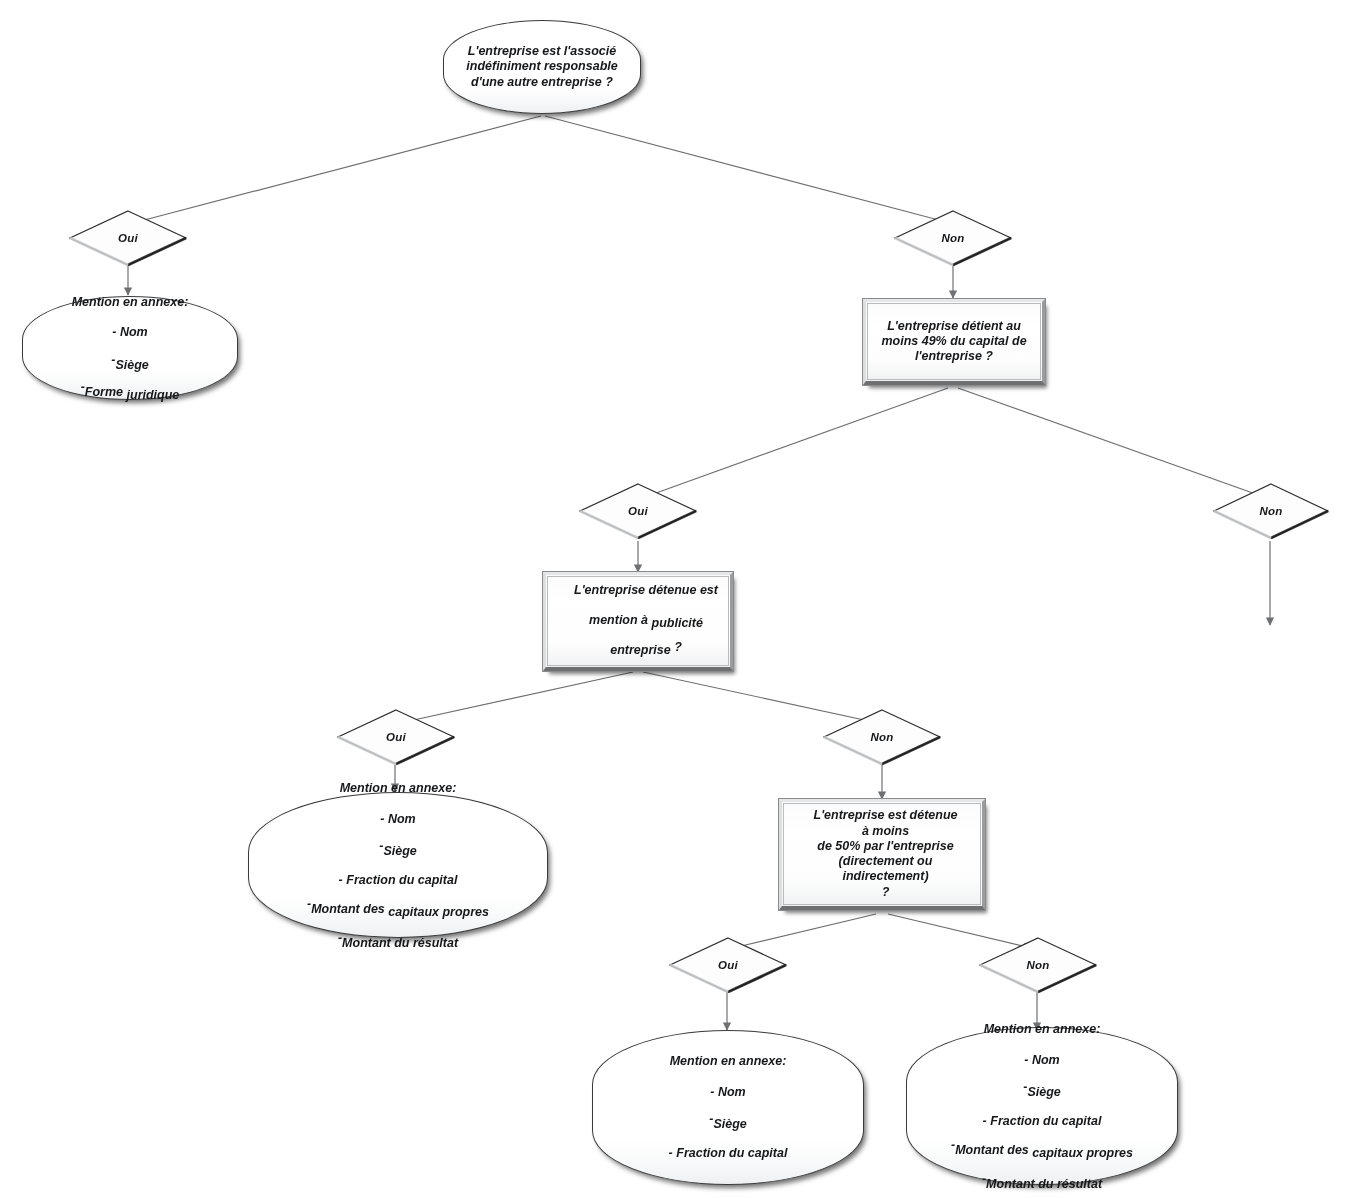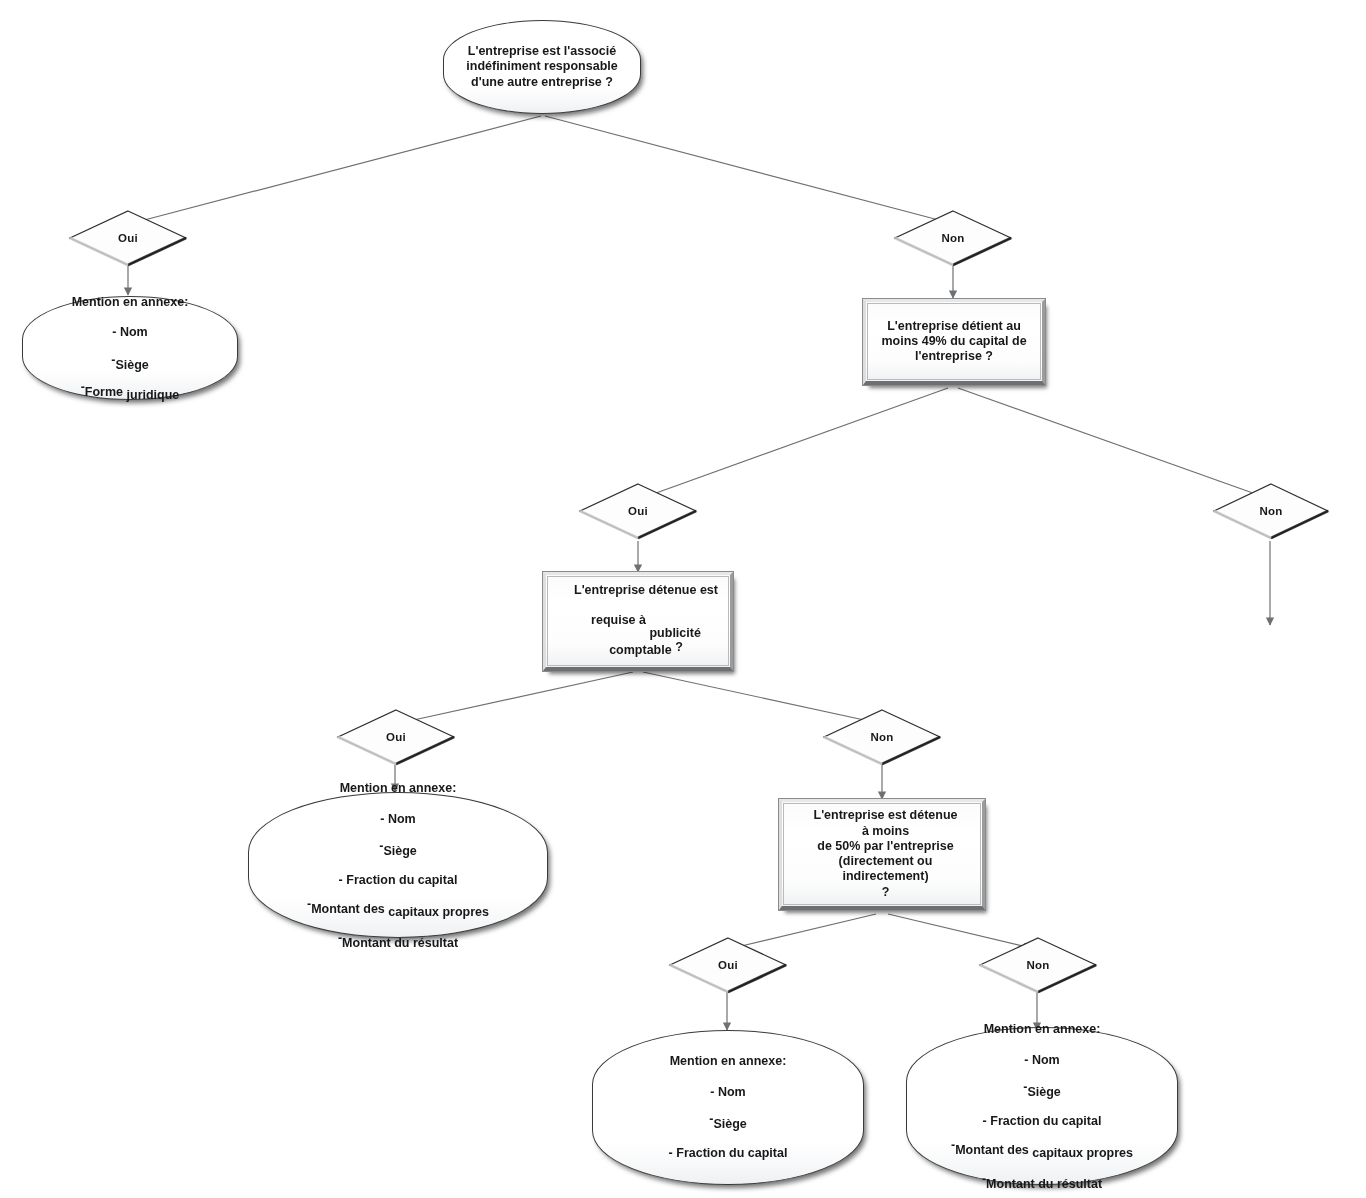--- a/index.html
+++ b/index.html
@@ -35,20 +35,21 @@
   }
 
   .node {
     position: absolute;
     z-index: 2;
     box-sizing: border-box;
     display: flex;
     align-items: center;
     justify-content: center;
     text-align: center;
+    font-style: italic;
   }
 
   
   .oval {
     background: #ffffff;
     border: 1.2px solid #3a3a3a;
     border-radius: 300px / 120px;
     box-shadow: 3px 4px 5px -1px rgba(0,0,0,0.55),
                 0 0 0 0 rgba(0,0,0,0);
     background-image: linear-gradient(to bottom,
@@ -208,22 +209,22 @@
       <path d="M 59,56 L 2,29" stroke="#c9cacb" stroke-width="3" fill="none" opacity="0.9"></path>
     </svg>
     <span class="dia-label">Non</span>
   </div>
 
 
   <div class="node rect" style="left:543px; top:572px; width:190px; height:99px; font-size:12.5px;padding-left:16px;">
     <span class="inner-frame"></span>
     <div class="node-text">
       <span class="tl">L'entreprise détenue est</span>
-      <span class="tl"><span>requise à</span><span>&nbsp;</span><span style="display:inline; position:relative; top:13px;">publicité</span></span>
-      <span class="tl s2"><span>comptable</span><span>&nbsp;</span><span style="display:inline; position:relative; top:-3px;">?</span></span>
+      <span class="tl"><span>mention à</span><span>&nbsp;</span><span style="display:inline; position:relative; top:3px;">publicité</span></span>
+      <span class="tl s2"><span>entreprise</span><span>&nbsp;</span><span style="display:inline; position:relative; top:-3px;">?</span></span>
     </div>
   </div>
 
   <div class="node diamond" style="left:336px; top:708px; width:120px; height:58px; font-size:11.5px;">
     <svg class="dia-shape" viewBox="0 0 120 58" preserveAspectRatio="none">
       <polygon points="60,2 118,29 60,56 2,29" fill="#fdfdfe" stroke="#2e2f30" stroke-width="1.2"></polygon>
       <path d="M 60,56 L 118,29" stroke="#1a1a1a" stroke-width="3" fill="none" opacity="0.85"></path>
       <path d="M 60,56 L 2,29" stroke="#c9cacb" stroke-width="3" fill="none" opacity="0.9"></path>
     </svg>
     <span class="dia-label">Oui</span>

